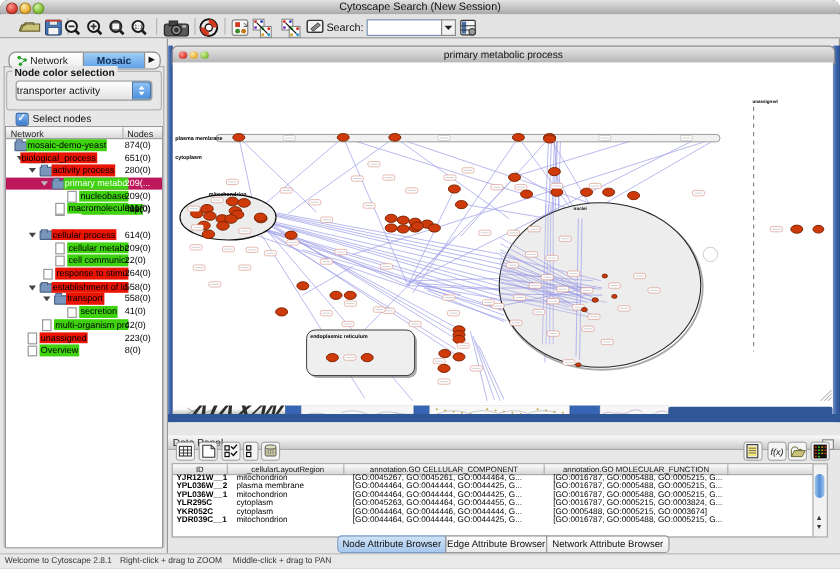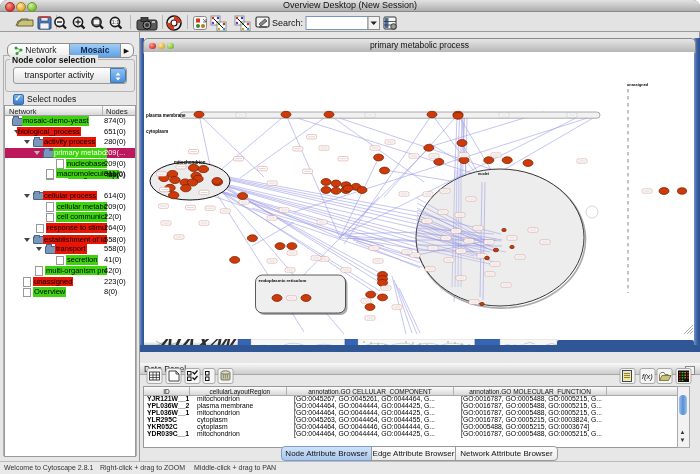--- a/index.html
+++ b/index.html
@@ -12,21 +12,21 @@
   #title-text{position:absolute;top:0px;left:0;width:700px;text-align:center;font-size:9px;line-height:11px;color:#111;}
   #toolbar{position:absolute;left:0;top:12px;width:700px;height:19px;background:#e3e3e3;border-bottom:1px solid #9c9c9c;}
   
   #cpanel{position:absolute;left:0;top:32px;width:139px;height:429px;background:#e7e7e7;border-right:1px solid #9a9a9a;}
   #cp-header{position:absolute;left:0;top:0;width:139px;height:12px;background:linear-gradient(#fafafa,#cbcbcb);border-bottom:1px solid #a8a8a8;}
   #cp-header span{position:absolute;left:5px;top:1px;font-size:8.5px;color:#222;}
   .float-ic{position:absolute;width:8px;height:7px;border:1px solid #888;background:#f2f2f2;}
   
   #grpbox{position:absolute;left:5px;top:27px;width:128px;height:31px;border:1px solid #b5b5b5;border-radius:3px;z-index:6;}
   #combo{position:absolute;left:7px;top:7px;width:112px;height:15px;background:linear-gradient(#ffffff,#e2e2e2);border:1px solid #9a9a9a;border-radius:3px;}
-  #combo .lbl{position:absolute;left:0;right:32px;top:2px;text-align:right;font-size:8.5px;color:#111;}
+  #combo .lbl{position:absolute;left:0;right:32px;top:2px;text-align:left;font-size:8.5px;color:#111;}
   #combo .btn{position:absolute;right:0;top:0;width:14px;height:13px;background:linear-gradient(#8fc1f5,#4a90dd);border:1px solid #4477aa;border-radius:0 3px 3px 0;}
   #chk{position:absolute;left:13px;top:62px;width:9px;height:9px;background:linear-gradient(#7db4ec,#3a7bd0);border:1px solid #3b6ba8;border-radius:2px;}
   #chk:after{content:"✓";position:absolute;left:0.5px;top:-2px;color:#fff;font-size:8.5px;font-weight:bold;}
   #chklbl{position:absolute;left:27px;top:62px;font-size:8.5px;color:#111;}
   
   #tree{position:absolute;left:4px;top:73px;width:130px;height:350px;background:#fff;border:1px solid #9a9a9a;overflow:hidden;}
   #tree-hd{position:absolute;left:0;top:0;width:130px;height:9px;background:linear-gradient(#fdfdfd,#d7d7d7);border-bottom:1px solid #a0a0a0;font-size:7.5px;color:#222;}
   .trow{position:absolute;left:0;width:130px;height:10.7px;font-size:7.5px;white-space:nowrap;}
   .trow .hl{position:absolute;top:0.5px;height:9.5px;line-height:10px;padding:0 1px;overflow:hidden;}
   .trow .cnt{position:absolute;left:99px;top:0.5px;font-size:7.5px;line-height:10px;color:#000;}
@@ -58,21 +58,21 @@
   
   #status{position:absolute;left:0;top:461px;width:700px;height:13px;background:#e9e9e9;border-top:1px solid #bbb;font-size:7px;color:#333;}
 </style>
 </head>
 <body>
 <div id="win">
   <div id="titlebar">
     <div class="tl" style="left:5px;background:radial-gradient(circle at 35% 30%,#ff9a90,#dd4338 60%,#b02218);border:0.5px solid #9d2e24;"></div>
     <div class="tl" style="left:16px;background:radial-gradient(circle at 35% 30%,#ffe9a8,#e8b33c 60%,#c28a1a);border:0.5px solid #a87f22;"></div>
     <div class="tl" style="left:27px;background:radial-gradient(circle at 35% 30%,#d2f3a6,#8ac43f 60%,#5f9a1e);border:0.5px solid #699833;"></div>
-    <div id="title-text">Overview Desktop (New Session)</div>
+    <div id="title-text">Cytoscape Search (New Session)</div>
   </div>
   <div id="toolbar"></div>
   <svg class="abs" style="left:0;top:12px" width="700" height="20" id="tbicons">
       <path d="M17 14 L20 8 L33 8 L33 14 Z" fill="#c9c37a" stroke="#6a6530" stroke-width="1"></path>
       <path d="M16 14 L18 9 L21 9 L21 7 L28 7 L28 9" fill="none" stroke="#6a6530" stroke-width="1"></path>
       <rect x="38" y="5" width="13" height="12" rx="1" fill="#4a7ec2" stroke="#24426e" stroke-width="1"></rect>
       <rect x="41" y="5" width="7" height="4" fill="#e8e8e8" stroke="#24426e" stroke-width="0.6"></rect>
       <rect x="40" y="11" width="9" height="6" fill="#f5f5f5" stroke="#24426e" stroke-width="0.6"></rect>
       <rect x="38" y="4.5" width="13" height="1.5" fill="#c23a2a"></rect>
       <line x1="56.5" y1="3" x2="56.5" y2="17" stroke="#b6b6b6" stroke-width="1"></line>

